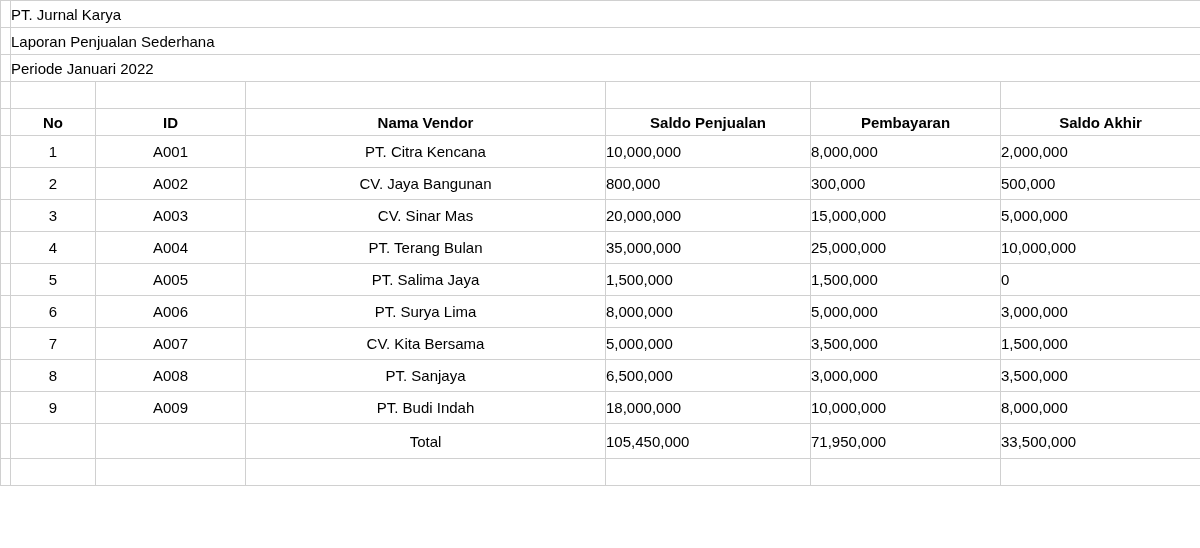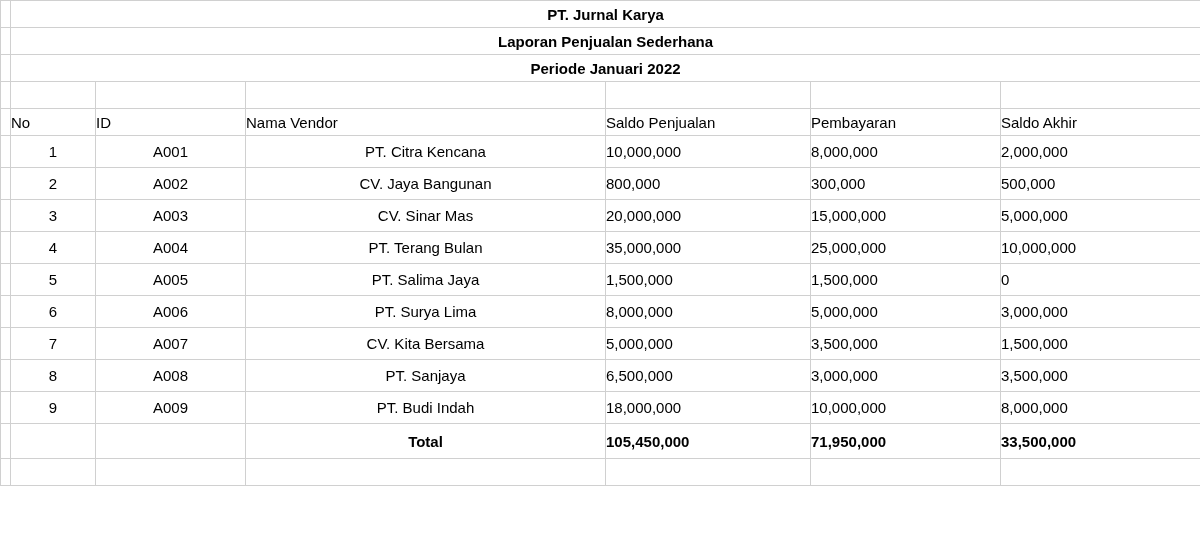--- a/index.html
+++ b/index.html
@@ -37,39 +37,39 @@
   
   col.c0 { width: 10px; }
   col.c1 { width: 85px; }
   col.c2 { width: 150px; }
   col.c3 { width: 360px; }
   col.c4 { width: 205px; }
   col.c5 { width: 190px; }
   col.c6 { width: 200px; }
 
   .title-cell {
-    text-align: center;
-    font-weight: bold;
+    font-weight: normal;
     font-size: 15.5px;
     height: 28px;
   }
   .blank-row td { height: 22px; }
 
   .hdr td {
     background: #cfe2f3;
-    font-weight: normal;
+    font-weight: bold;
+    text-align: center;
     height: 56px;
     font-size: 15.5px;
     border: 1px solid #b7b7b7;
   }
   td.num-center { text-align: center; font-size: 15px; }
   td.txt-left  { text-align: center; padding-left: 6px; font-size: 15px; }
   td.num-right { text-align: left; padding-right: 6px; font-size: 15px; }
   tr.data td { height: 31px; }
-  tr.total td { height: 34px; font-weight: bold; }
+  tr.total td { height: 34px; font-weight: normal; }
   td.firstcol { border-left: none; }
   .spacer td { height: 14px; border: 1px solid #d0d0d0; }
 </style>
 </head>
 <body>
 
 <div class="sheet">
   <table class="grid">
     <colgroup>
       <col class="c0">

